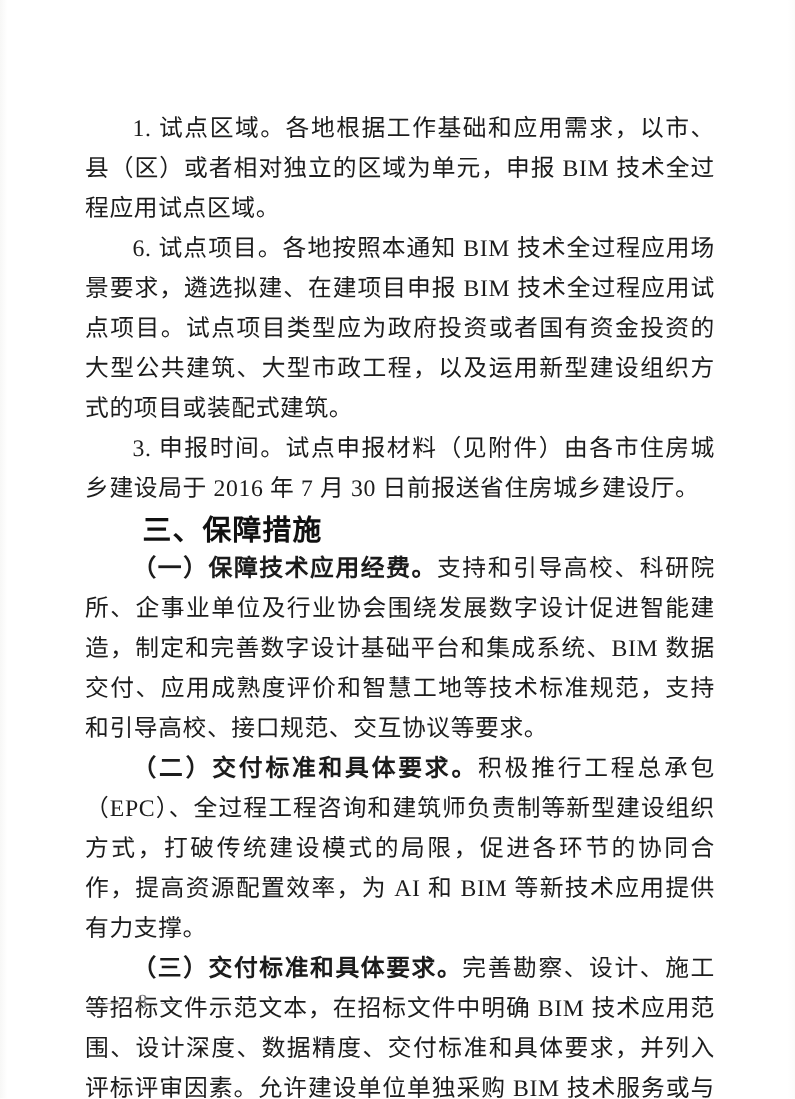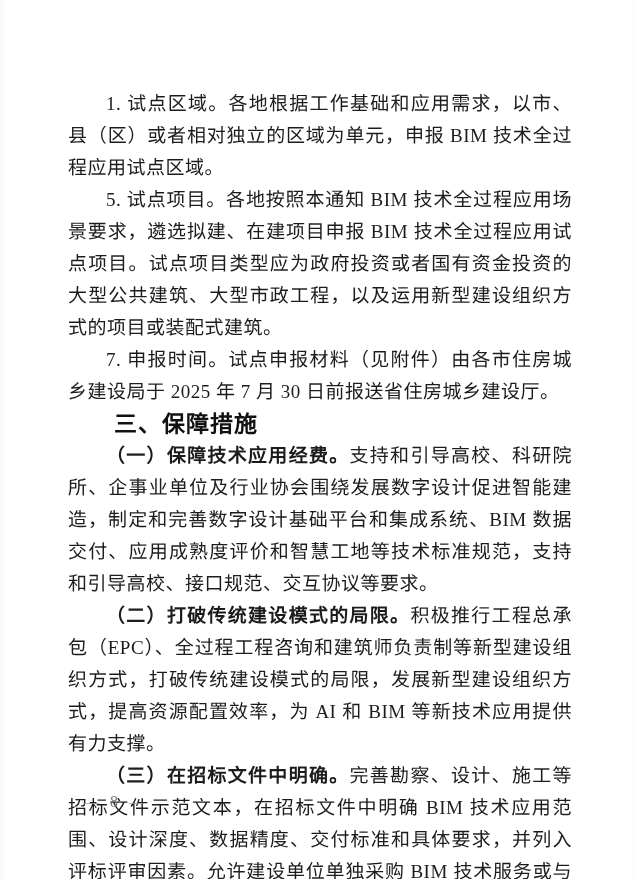--- a/index.html
+++ b/index.html
@@ -74,31 +74,31 @@
     font-size: 16px;
   }
 </style>
 </head>
 <body>
 
 <main class="page">
 
   <p class="para"><span>1. 试点区域。各地根据工作基础和应用需求，以市、县（区）或者相对独立的区域为单元，申报 BIM 技术全过程应用试点区域。</span></p>
 
-  <p class="para"><span>5. 试点项目。各地按照本通知 BIM 技术全过程应用场景要求，遴选拟建、在建项目申报 BIM 技术全过程应用试点项目。试点项目类型应为政府投资或者国有资金投资的大型公共建筑、大型市政工程，以及运用新型建设组织方式的项目或装配式建筑。</span></p>
+  <p class="para"><span>6. 试点项目。各地按照本通知 BIM 技术全过程应用场景要求，遴选拟建、在建项目申报 BIM 技术全过程应用试点项目。试点项目类型应为政府投资或者国有资金投资的大型公共建筑、大型市政工程，以及运用新型建设组织方式的项目或装配式建筑。</span></p>
 
-  <p class="para"><span>7. 申报时间。试点申报材料（见附件）由各市住房城乡建设局于 2025 年 7 月 30 日前报送省住房城乡建设厅。</span></p>
+  <p class="para"><span>3. 申报时间。试点申报材料（见附件）由各市住房城乡建设局于 2016 年 7 月 30 日前报送省住房城乡建设厅。</span></p>
 
   <h3 class="heading">三、保障措施</h3>
 
   <p class="para"><span class="lead">（一）保障技术应用经费。</span><span>支持和引导高校、科研院所、企事业单位及行业协会围绕发展数字设计促进智能建造，制定和完善数字设计基础平台和集成系统、BIM 数据交付、应用成熟度评价和智慧工地等技术标准规范，支持和引导高校、接口规范、交互协议等要求。</span></p>
 
-  <p class="para"><span class="lead">（二）打破传统建设模式的局限。</span><span>积极推行工程总承包（EPC）、全过程工程咨询和建筑师负责制等新型建设组织方式，打破传统建设模式的局限，发展新型建设组织方式，提高资源配置效率，为 AI 和 BIM 等新技术应用提供有力支撑。</span></p>
+  <p class="para"><span class="lead">（二）交付标准和具体要求。</span><span>积极推行工程总承包（EPC）、全过程工程咨询和建筑师负责制等新型建设组织方式，打破传统建设模式的局限，促进各环节的协同合作，提高资源配置效率，为 AI 和 BIM 等新技术应用提供有力支撑。</span></p>
 
-  <p class="para"><span class="lead">（三）在招标文件中明确。</span><span>完善勘察、设计、施工等招标文件示范文本，在招标文件中明确 BIM 技术应用范围、设计深度、数据精度、交付标准和具体要求，并列入评标评审因素。允许建设单位单独采购 BIM 技术服务或与设计招标合并实施，保障技术应用经费</span></p>
+  <p class="para"><span class="lead">（三）交付标准和具体要求。</span><span>完善勘察、设计、施工等招标文件示范文本，在招标文件中明确 BIM 技术应用范围、设计深度、数据精度、交付标准和具体要求，并列入评标评审因素。允许建设单位单独采购 BIM 技术服务或与设计招标合并实施，保障技术应用经费</span></p>
 
   <div class="footer">
     <span class="dash">—</span>
     <span class="page-num">8</span>
     <span class="dash">—</span>
   </div>
 
 </main>
 
 </body></html>

